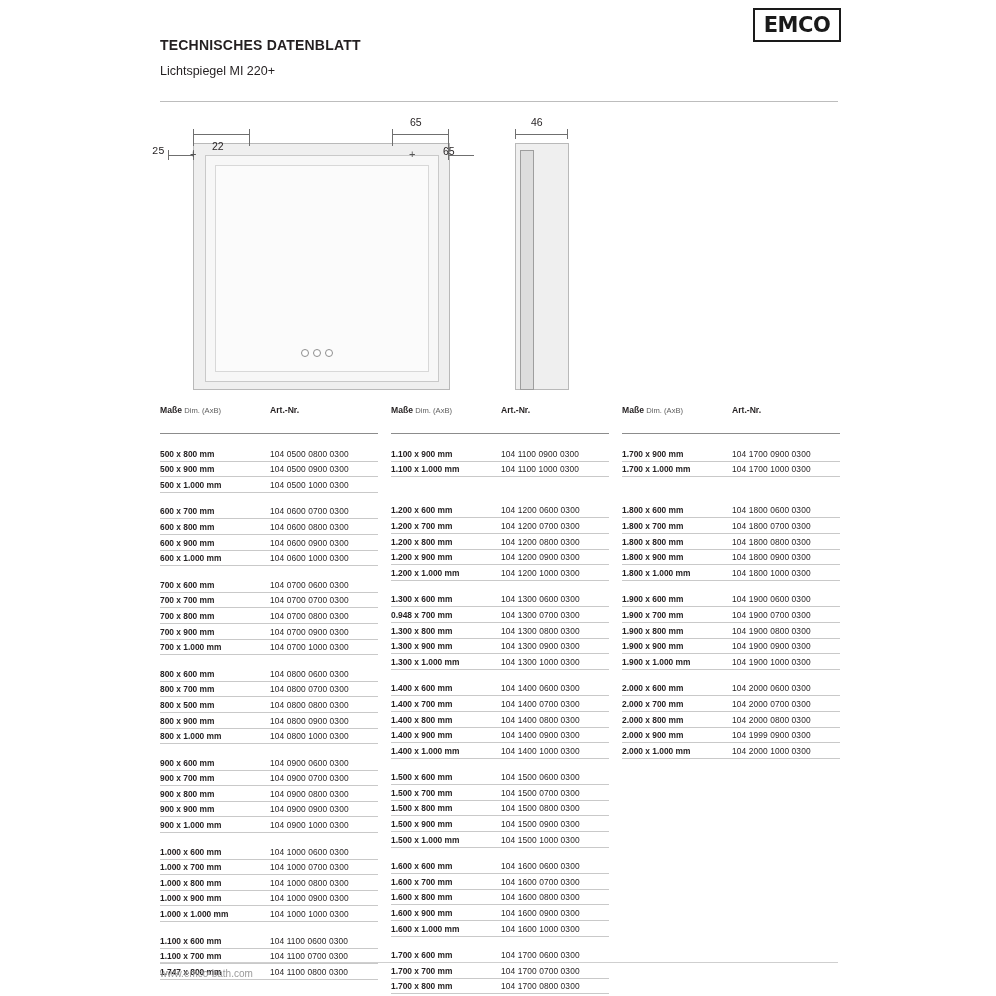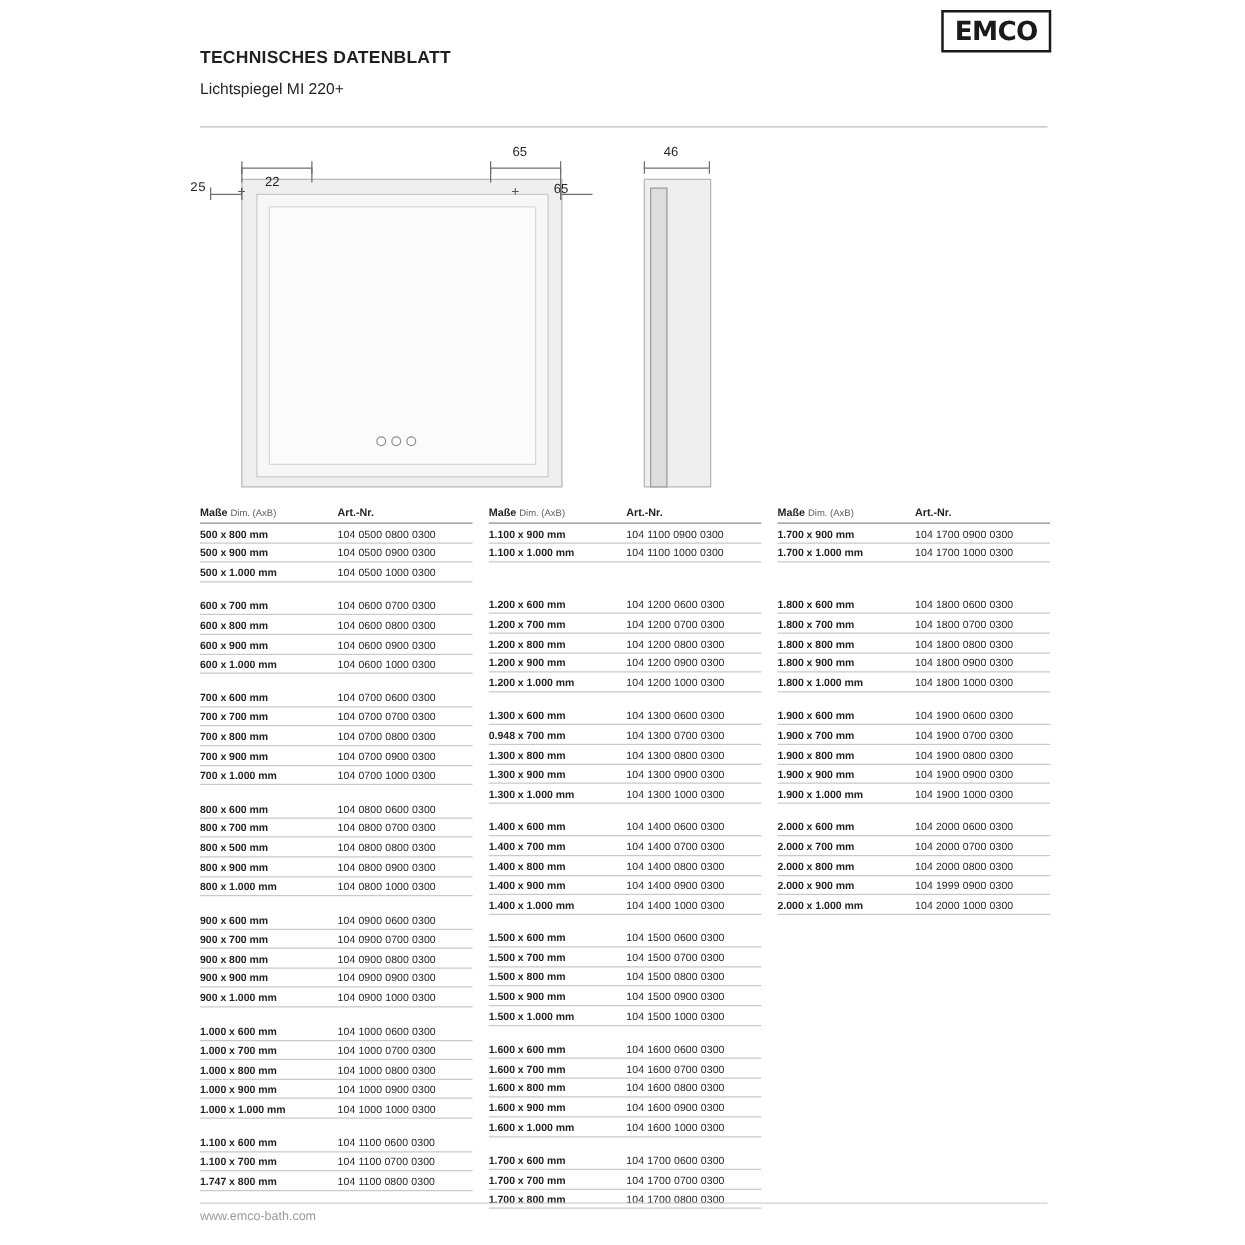--- a/index.html
+++ b/index.html
@@ -85,30 +85,30 @@
   
   .tables{position:absolute;left:160px;top:405px;width:680px;}
   .col{
     position:absolute;top:0;width:218px;
   }
   .col1{left:0;}
   .col2{left:231px;}
   .col3{left:462px;}
 
   .thead{
-    display:flex;border-bottom:1px solid #8c8c8c;padding-bottom:3px;
+    display:flex;border-bottom:1px solid #8c8c8c;padding-bottom:18px;
   }
   .th{
     font-size:8.6px;font-weight:bold;color:#231f20;
   }
   .th .light{font-weight:normal;font-size:7.6px;color:#5d5d5d;}
   .th-dim{width:110px;}
   .th-art{width:108px;}
 
-  .rows{margin-top:0;}
+  .rows{margin-top:12px;}
   .row{
     display:flex;align-items:flex-end;
     border-bottom:1px solid #c9c9c9;
     height:14.6px;
   }
   .row.spacer{border-bottom:none;height:11px;}
   .row.blank{border-bottom:none;height:14.6px;}
   .cell-dim{
     width:110px;font-size:8.4px;font-weight:bold;color:#231f20;line-height:13px;
   }

